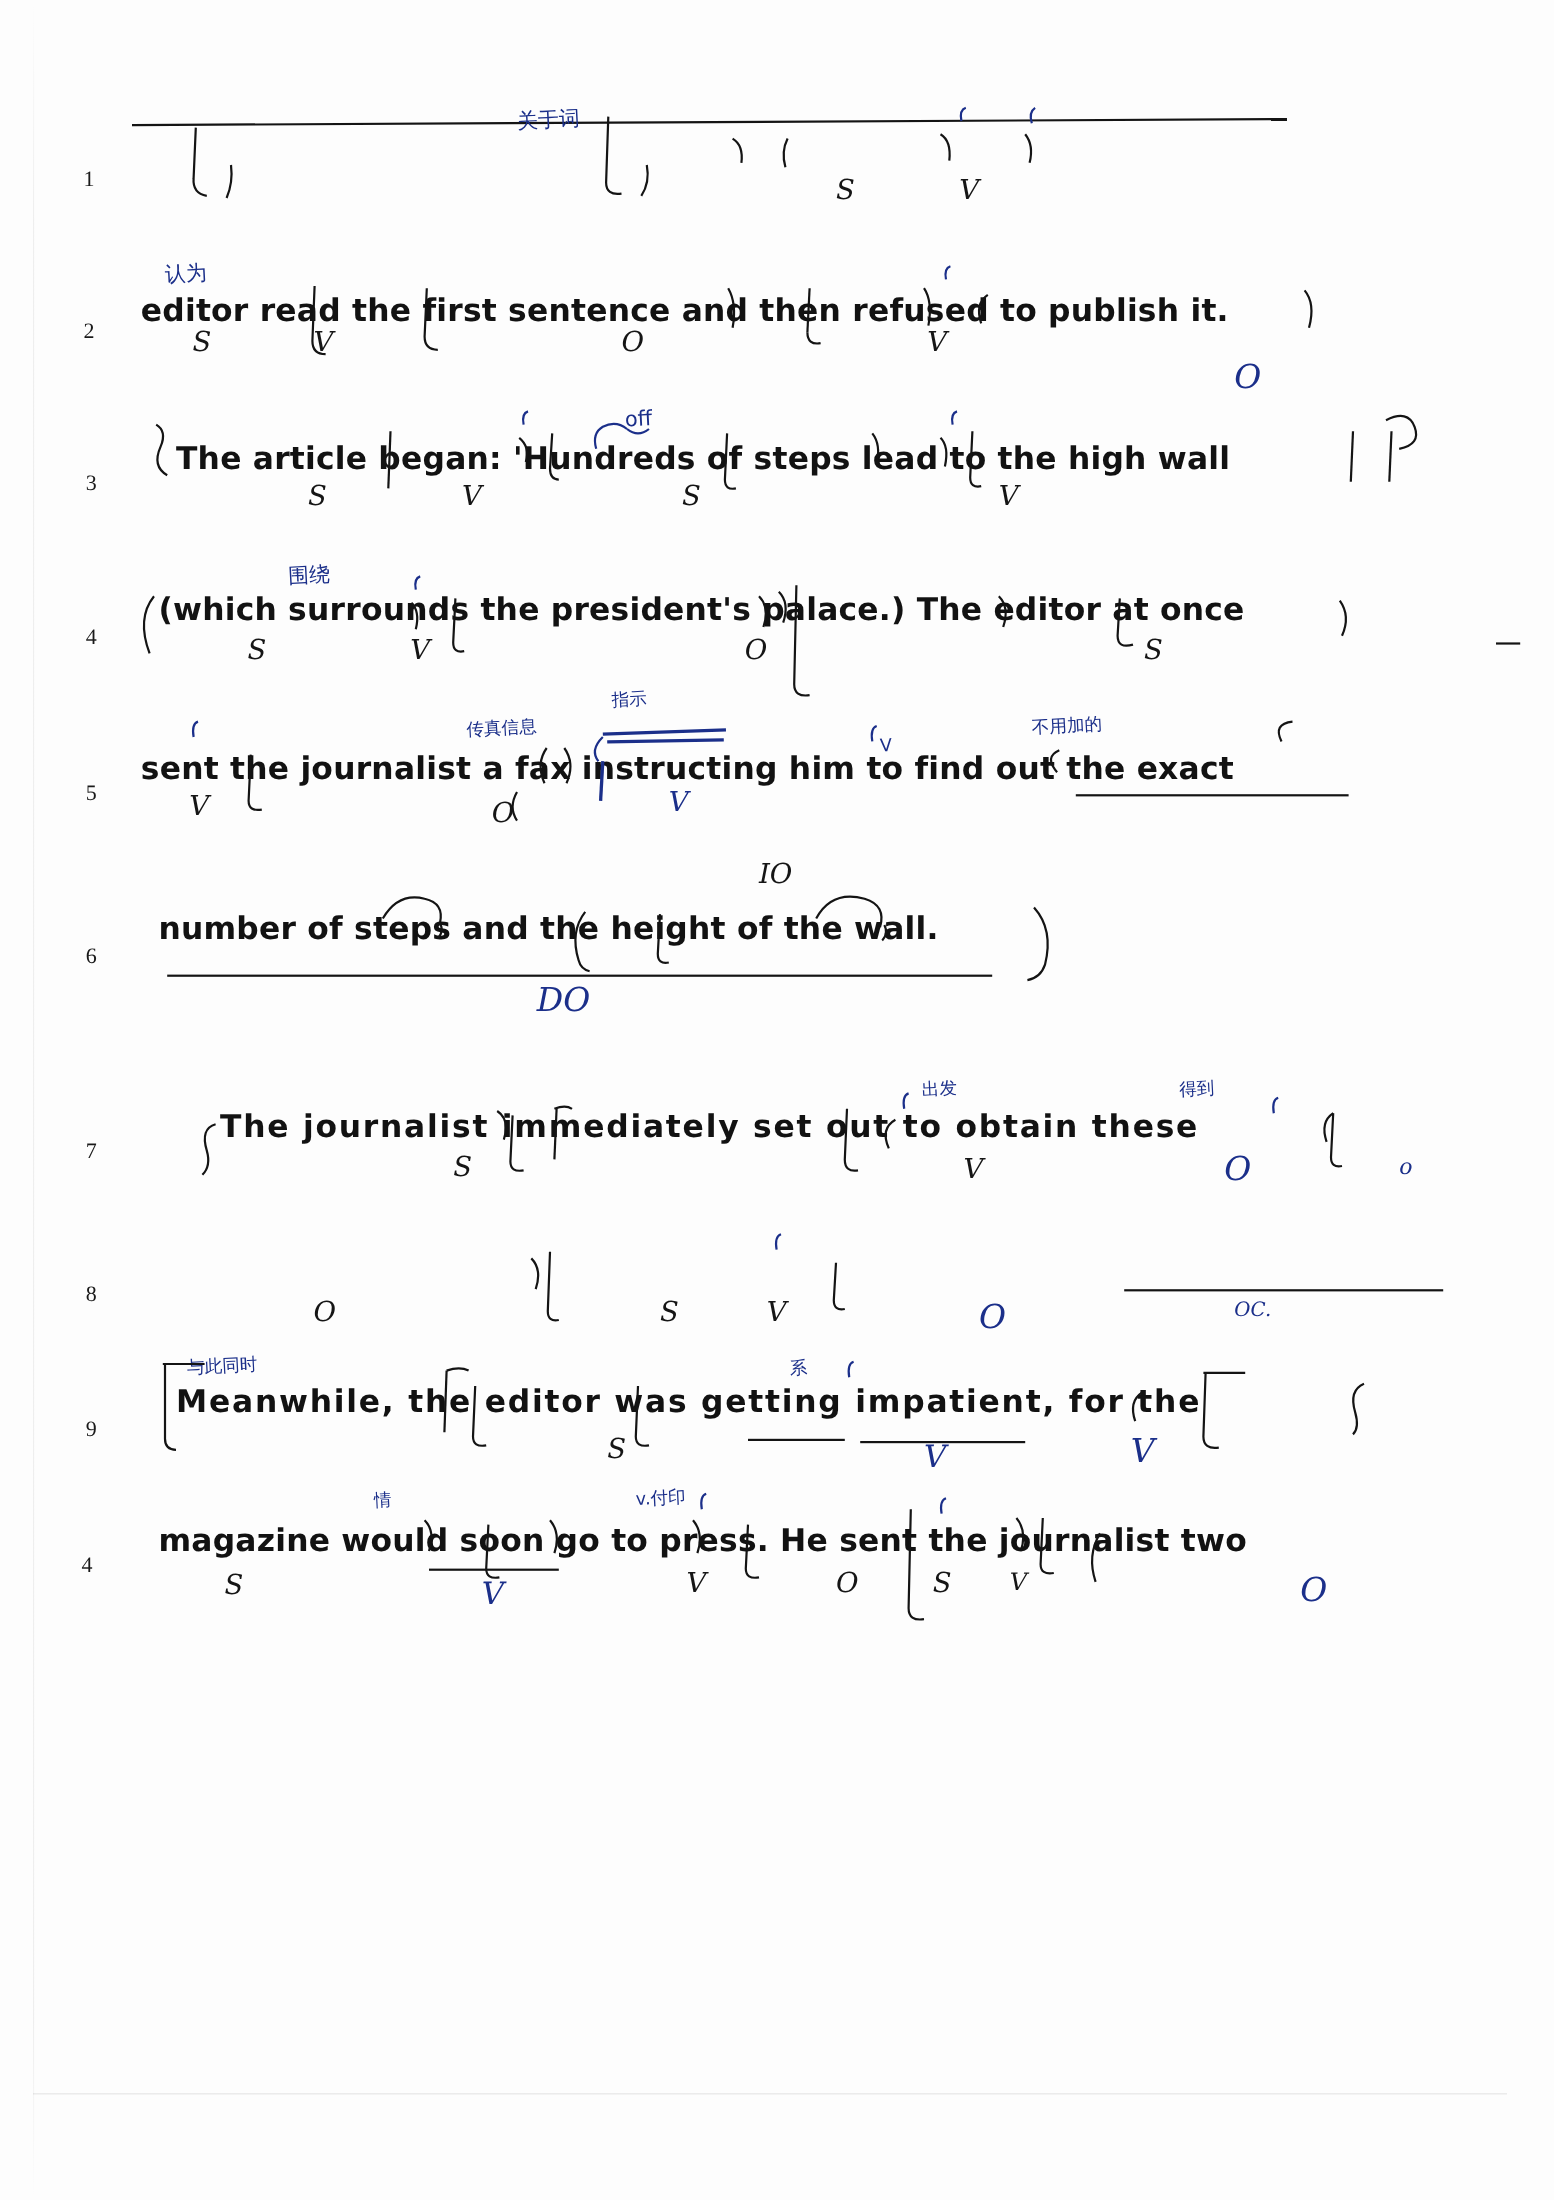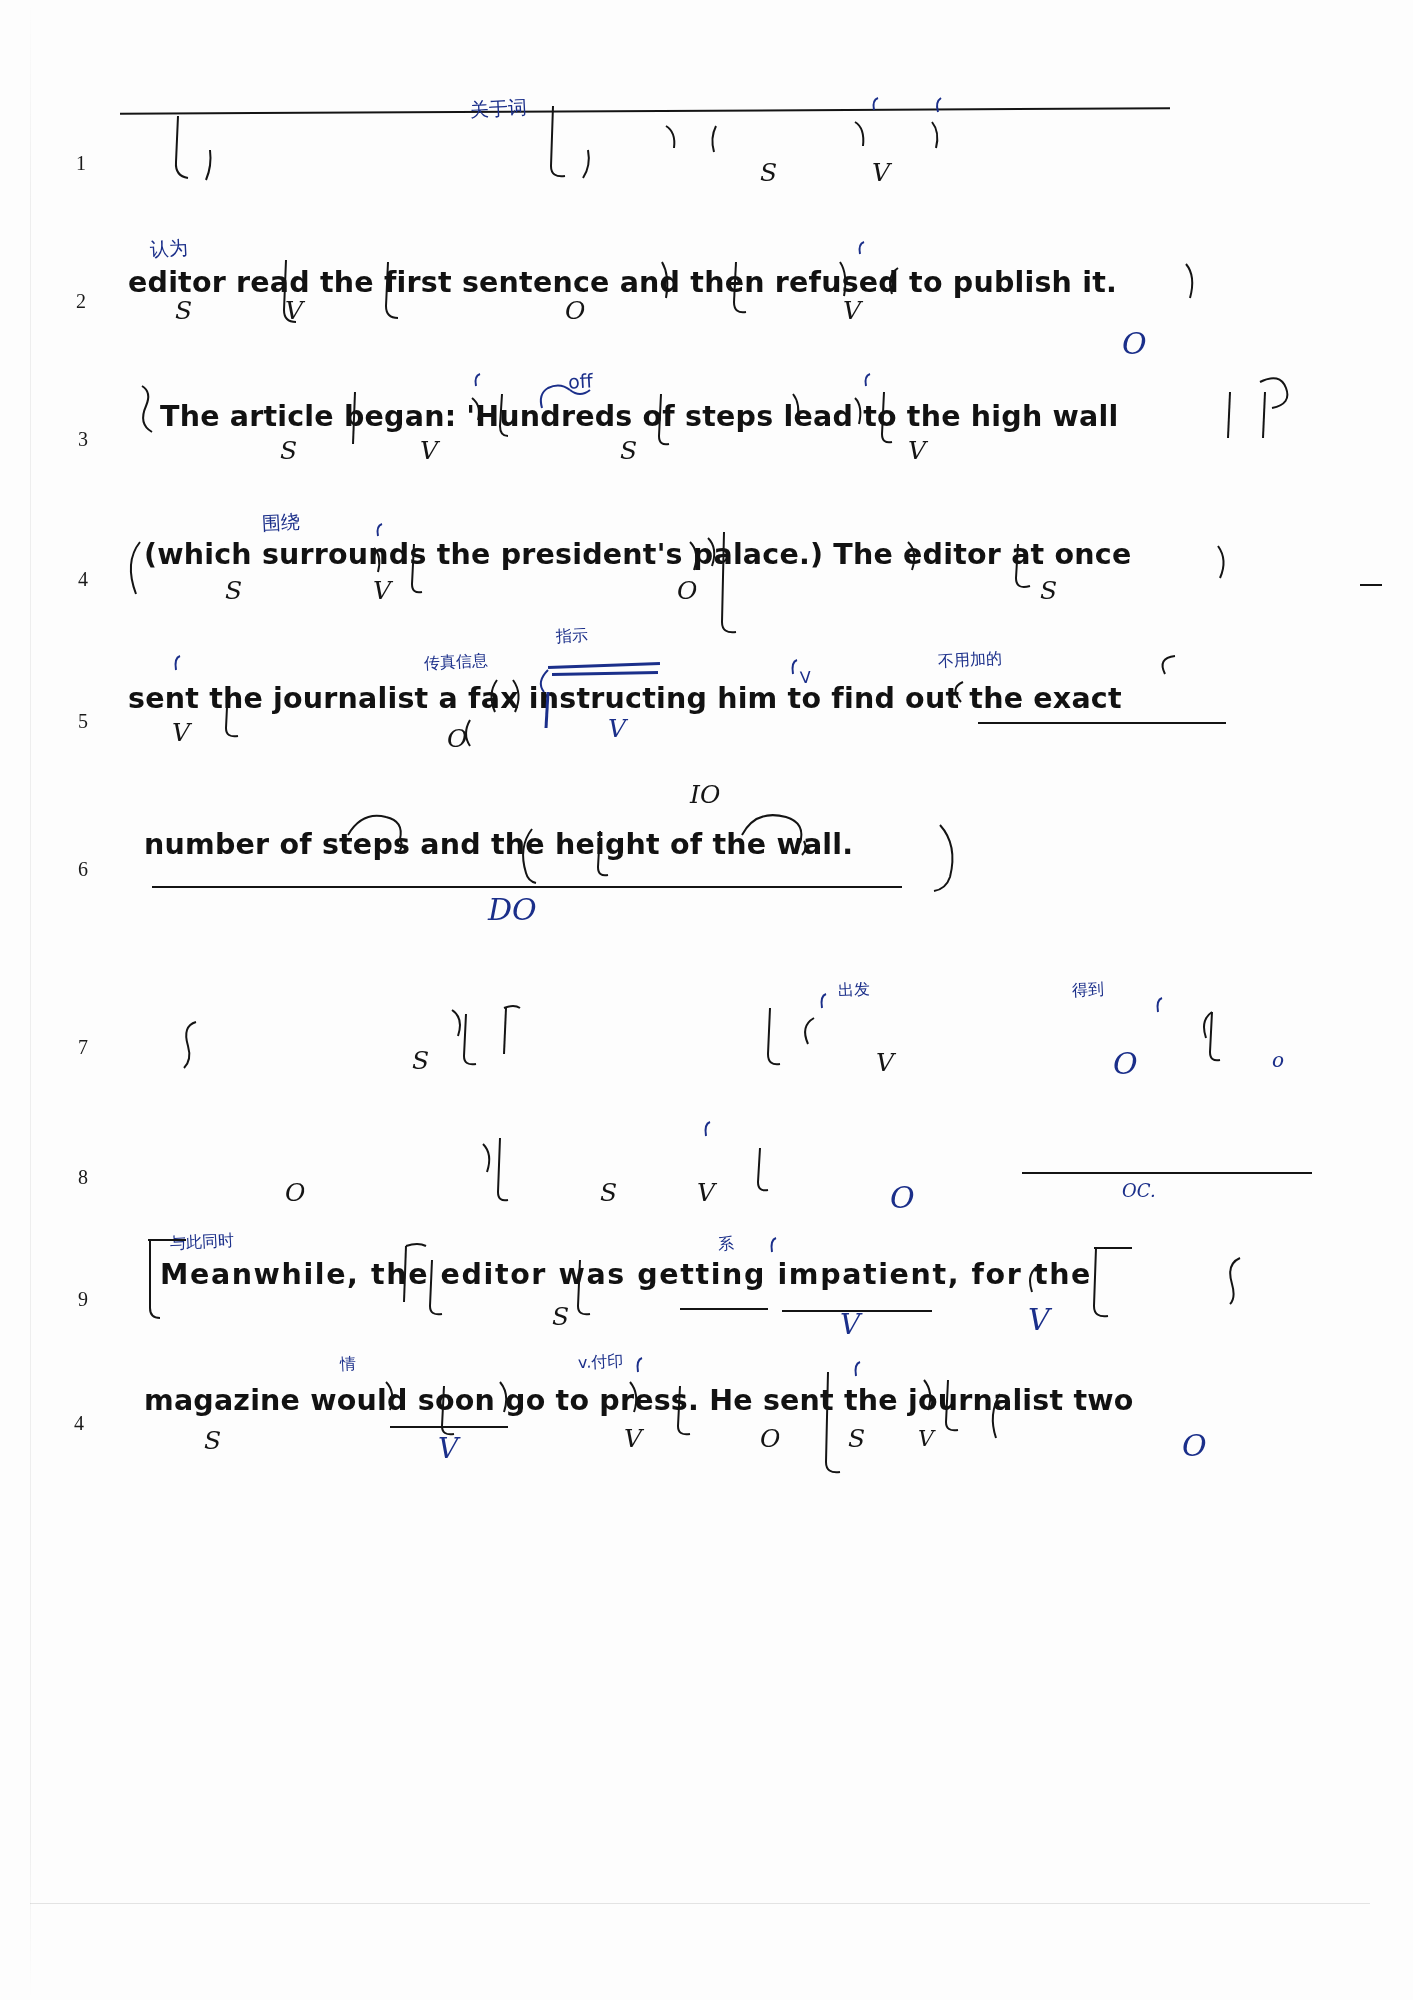--- a/index.html
+++ b/index.html
@@ -228,20 +228,21 @@
     <path d="M532,34 q-14,18 -6,44 q2,8 10,10" stroke="#141414" stroke-width="2" fill="none"></path>
     <path d="M600,36 L598,72 q0,10 10,8" stroke="#141414" stroke-width="2" fill="none"></path>
     <path d="M742,40 q14,-26 44,-18 q20,6 14,26" stroke="#141414" stroke-width="2" fill="none"></path>
     <path d="M804,46 q4,8 -2,14" stroke="#141414" stroke-width="2" fill="none"></path>
     <path d="M940,30 q18,20 10,52 q-4,12 -16,14" stroke="#141414" stroke-width="2" fill="none"></path>
   </svg>
   <div class="hline" style="left:152px; top:886px; width:750px;"></div>
   <div class="label label-blue" style="left:488px; top:892px; font-size:30px;">DO</div>
 
   <div class="lineno" style="left:78px; top:1036px;">7</div>
+  <div class="text" style="left:200px; top:1008px; letter-spacing:1.6px;">The journalist immediately set out to obtain these</div>
   <div class="cjk cjk-sm" style="left:838px; top:980px;">出发</div>
   <div class="cjk cjk-sm" style="left:1072px; top:980px;">得到</div>
   <svg class="ann" style="left:0; top:988px; width:1413px; height:120px;">
     <path d="M196,34 q-14,4 -8,24 q4,14 -4,22" stroke="#141414" stroke-width="2" fill="none"></path>
     <path d="M452,22 q12,8 6,26" stroke="#141414" stroke-width="2" fill="none"></path>
     <path d="M466,26 L464,68 q0,10 12,8" stroke="#141414" stroke-width="2" fill="none"></path>
     <path d="M506,20 L504,66" stroke="#141414" stroke-width="2" fill="none"></path>
     <path d="M504,20 q10,-4 16,0" stroke="#141414" stroke-width="2" fill="none"></path>
     <path d="M770,20 L768,66 q0,12 12,10" stroke="#141414" stroke-width="2" fill="none"></path>
     <path d="M814,30 q-14,8 -6,26" stroke="#141414" stroke-width="2" fill="none"></path>

